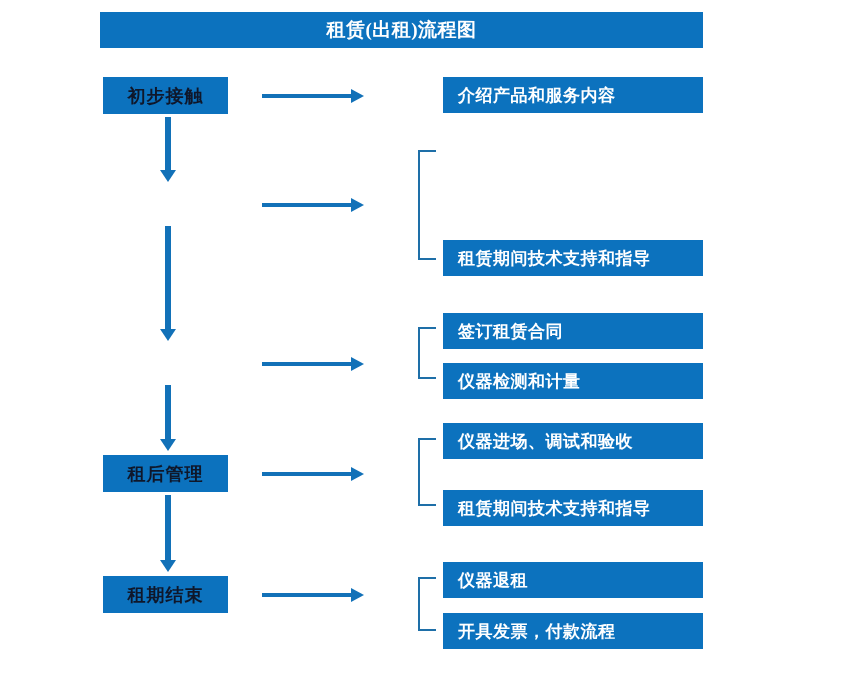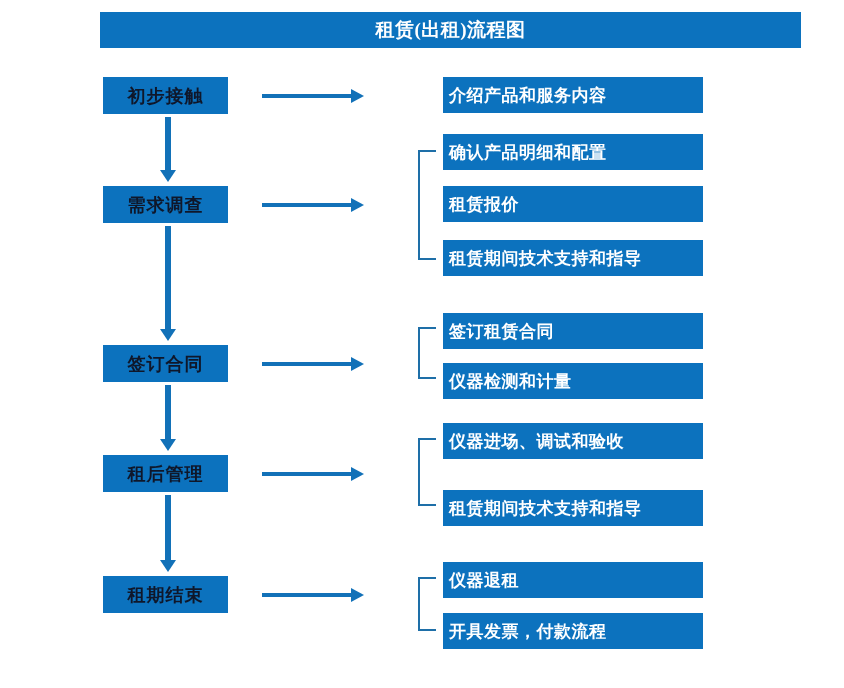--- a/index.html
+++ b/index.html
@@ -16,21 +16,21 @@
     height: 688px;
     background: #ffffff;
     overflow: hidden;
   }
 
   
   .title-bar {
     position: absolute;
     left: 100px;
     top: 12px;
-    width: 701px;
+    width: 603px;
     height: 36px;
     background: #0C72BE;
     color: #ffffff;
     display: flex;
     align-items: center;
     justify-content: center;
     font-size: 19px;
     font-weight: bold;
     letter-spacing: 0.5px;
   }
@@ -56,21 +56,21 @@
     position: absolute;
     left: 443px;
     width: 260px;
     height: 36px;
     background: #0C72BE;
     color: #ffffff;
     display: flex;
     align-items: center;
     font-size: 17px;
     font-weight: bold;
-    padding-left: 6px;
+    padding-left: 15px;
     box-sizing: border-box;
     letter-spacing: 0.5px;
   }
 
   
   .h-arrow {
     position: absolute;
     left: 262px;
     width: 102px;
     height: 14px;
@@ -130,22 +130,20 @@
   }
 </style>
 </head>
 <body>
 
 <div class="canvas">
 
   <div class="title-bar">租赁(出租)流程图</div>
 
   <div class="stage-box" style="top:77px">初步接触</div>
-  <div class="stage-box" style="top:186px">需求调查</div>
-  <div class="stage-box" style="top:345px">签订合同</div>
   <div class="stage-box" style="top:455px">租后管理</div>
   <div class="stage-box" style="top:576px">租期结束</div>
 
   <div class="v-arrow" style="top:117px;height:65px">
     <div class="shaft" style="height:53px"></div>
     <div class="head"></div>
   </div>
   <div class="v-arrow" style="top:226px;height:115px">
     <div class="shaft" style="height:103px"></div>
     <div class="head"></div>
@@ -179,22 +177,20 @@
     <div class="shaft"></div>
     <div class="head"></div>
   </div>
 
   <div class="bracket" style="top:150px;height:110px"></div>
   <div class="bracket" style="top:327px;height:52px"></div>
   <div class="bracket" style="top:438px;height:68px"></div>
   <div class="bracket" style="top:577px;height:54px"></div>
 
   <div class="detail-box" style="top:77px">介绍产品和服务内容</div>
-  <div class="detail-box" style="top:134px">确认产品明细和配置</div>
-  <div class="detail-box" style="top:186px">租赁报价</div>
   <div class="detail-box" style="top:240px">租赁期间技术支持和指导</div>
   <div class="detail-box" style="top:313px">签订租赁合同</div>
   <div class="detail-box" style="top:363px">仪器检测和计量</div>
   <div class="detail-box" style="top:490px">租赁期间技术支持和指导</div>
   <div class="detail-box" style="top:423px">仪器进场、调试和验收</div>
   <div class="detail-box" style="top:562px">仪器退租</div>
   <div class="detail-box" style="top:613px">开具发票，付款流程</div>
 
 </div>
 

